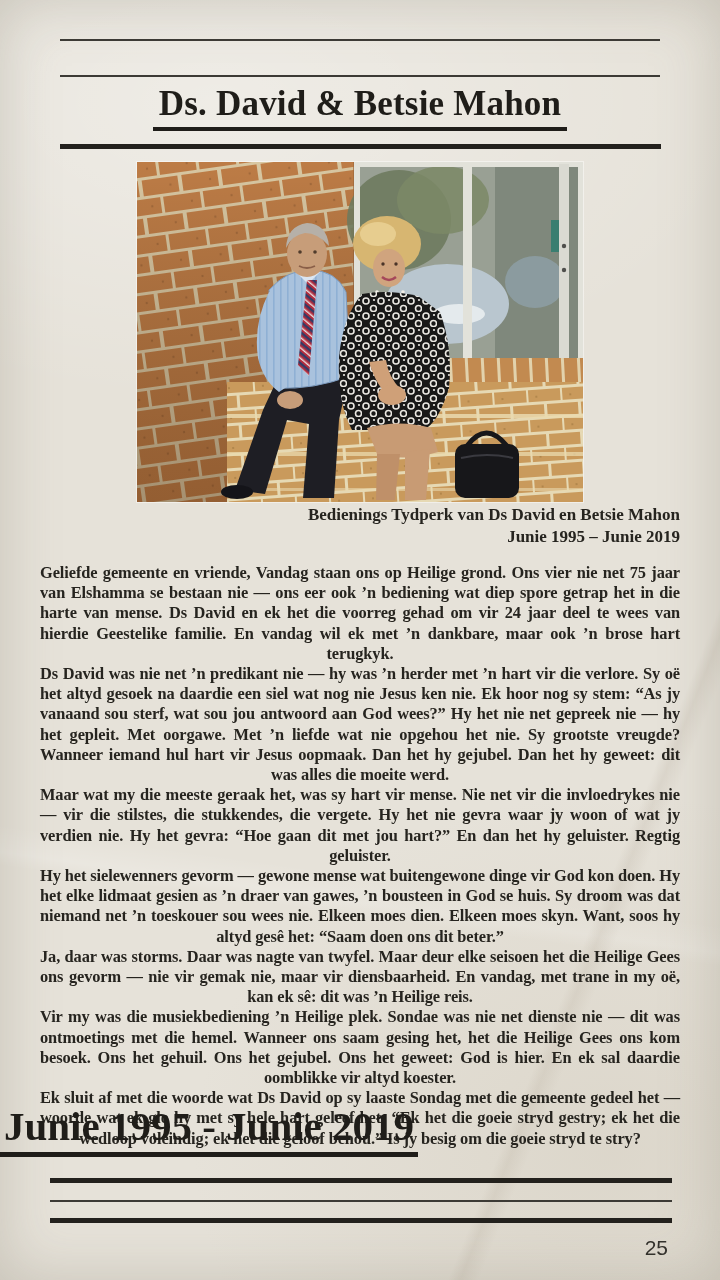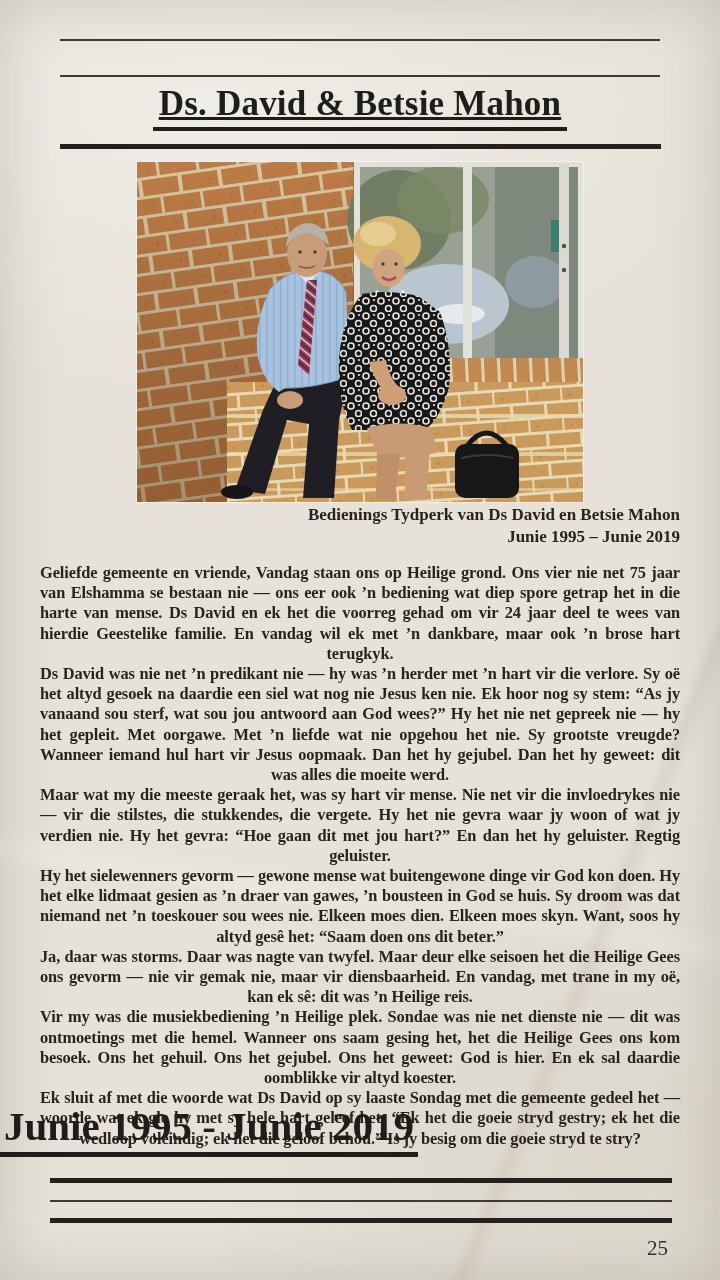--- a/index.html
+++ b/index.html
@@ -16,21 +16,21 @@
     color:#26241f;
   }
   .rule{position:absolute;background:#3c3a35;}
   .rule.r1{left:60px;top:39px;width:600px;height:2px;}
   .rule.r2{left:60px;top:75px;width:600px;height:2px;}
   .rule.r3{left:60px;top:144px;width:601px;height:5px;background:#23211d;}
   h1.title{
     position:absolute;left:0;top:84px;width:720px;margin:0;text-align:center;
     font-size:35px;font-weight:bold;letter-spacing:.2px;color:#1f1d19;
   }
-  h1.title .u{display:inline-block;border-bottom:4px solid #1f1d19;padding:0 6px 3px 6px;text-decoration:underline;}
+  h1.title .u{display:inline-block;border-bottom:4px solid #1f1d19;padding:0 6px 3px 6px;}
   .photo{
     position:absolute;left:137px;top:162px;width:446px;height:340px;
     background:#b5793f;outline:1px solid rgba(255,255,255,.45);
   }
   .photo svg{display:block;width:446px;height:340px;}
   .caption{
     position:absolute;left:40px;top:504px;width:640px;text-align:right;
     font-weight:bold;font-size:17px;line-height:22px;color:#26241f;
   }
   .body-text{
@@ -43,21 +43,21 @@
   h2.footer-heading{
     position:absolute;left:0;top:1102px;width:720px;margin:0;text-align:left;
     font-size:41px;font-weight:bold;letter-spacing:0;color:#1f1d19;
   }
   h2.footer-heading .u2{display:inline-block;border-bottom:5px solid #1f1d19;padding:0 4px 2px 4px;}
   .rule.b1{left:50px;top:1178px;width:622px;height:5px;background:#23211d;}
   .rule.b2{left:50px;top:1200px;width:622px;height:2px;}
   .rule.b3{left:50px;top:1218px;width:622px;height:5px;background:#23211d;}
   .page-number{
     position:absolute;right:52px;top:1236px;
-    font-family:Liberation Serif, serif;font-size:21px;color:#33312c;
+    font-family:Liberation Sans, sans-serif;font-size:21px;color:#33312c;
   }
 </style>
 </head>
 <body>
 
 <div class="page">
 
   <div class="rule r1"></div>
   <div class="rule r2"></div>
 

